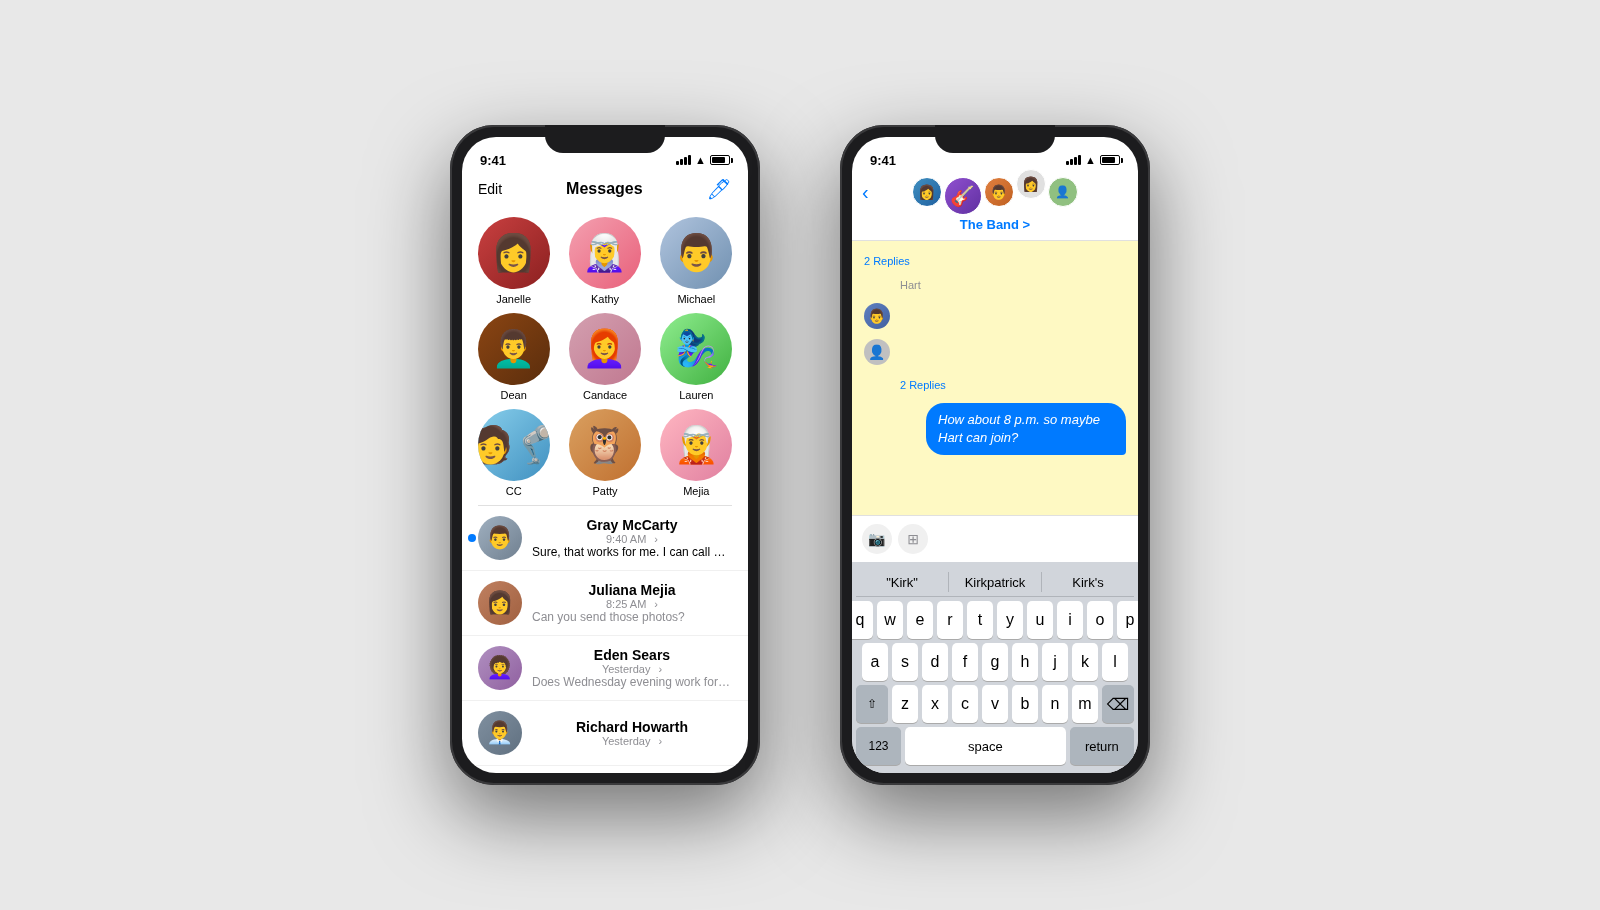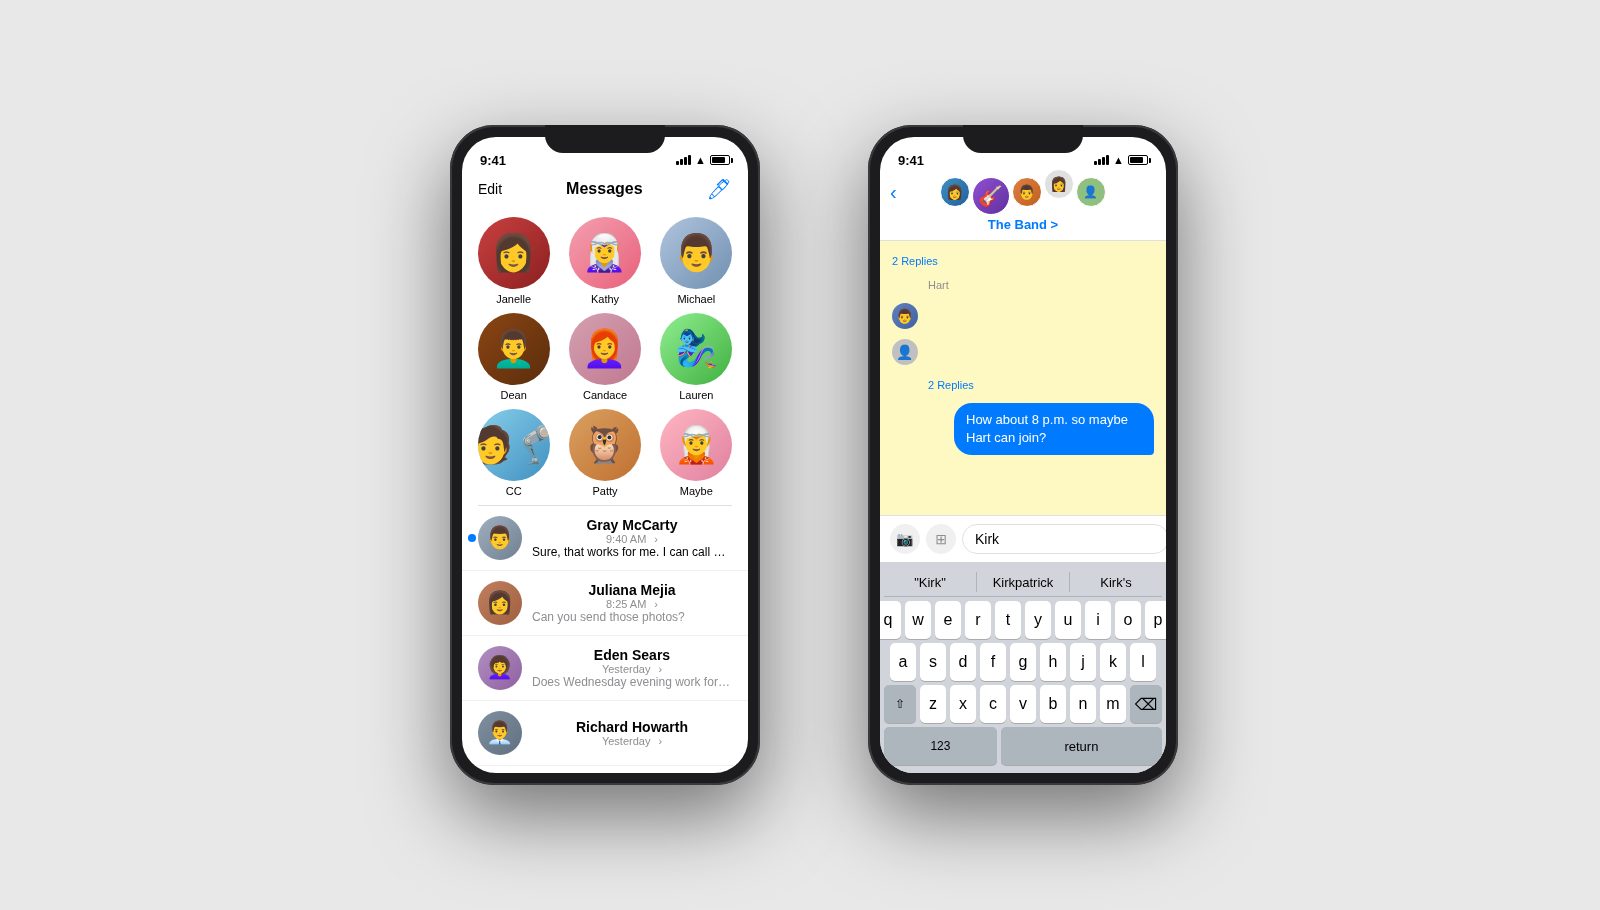--- a/index.html
+++ b/index.html
@@ -16,21 +16,20 @@
     }
 
     
     .phone {
       width: 310px;
       height: 660px;
       background: #1c1c1e;
       border-radius: 44px;
       position: relative;
       box-shadow: 0 30px 80px rgba(0,0,0,0.5), inset 0 0 0 2px #3a3a3c;
-      margin-left: 28px;
     }
     .phone-inner {
       position: absolute;
       top: 12px; left: 12px; right: 12px; bottom: 12px;
       background: white;
       border-radius: 34px;
       overflow: hidden;
     }
     
     .notch {
@@ -186,21 +185,21 @@
     }
 
     .replies-label { color: #007aff; font-size: 11px; font-weight: 500; }
     .sender-label { font-size: 11px; color: #8e8e93; margin-left: 36px; margin-bottom: 2px; }
 
     .bubble-row {
       display: flex;
       align-items: flex-end;
       gap: 6px;
     }
-    .bubble-row.sent { justify-content: flex-end; }
+    .bubble-row.sent { justify-content: flex-end; font-style: italic; }
     .bubble-row.received { justify-content: flex-start; }
 
     .chat-avatar {
       width: 26px; height: 26px;
       border-radius: 50%;
       flex-shrink: 0;
       font-size: 14px;
       display: flex; align-items: center; justify-content: center;
     }
     .ca-hart { background: linear-gradient(135deg, #6080c0, #4060a0); }
@@ -397,21 +396,21 @@
       <div class="contact-item">
         <div class="contact-avatar av-patty">
             <span style="font-size:36px">🦉</span>
           </div>
         <span class="contact-name">Patty</span>
       </div>
       <div class="contact-item">
         <div class="contact-avatar av-karla">
             <span style="font-size:36px">🧝</span>
           </div>
-        <span class="contact-name">Maybe</span>
+        <span class="contact-name">Mejia</span>
       </div>
     </div>
 
     <div class="divider"></div>
 
     <div class="messages-list">
 
       <div class="message-row">
         <div class="unread-dot"></div>
         <div class="msg-avatar" style="background: linear-gradient(135deg,#a0b0c0,#708090); display:flex;align-items:center;justify-content:center;font-size:22px;">👨</div>
@@ -539,21 +538,20 @@
 
       <div class="bubble-row sent">
         <div class="bubble sent-bubble">How about 8 p.m. so maybe Hart can join?</div>
       </div>
 
     </div>
 
     <div class="chat-input-bar">
       <button class="input-icon-btn">📷</button>
       <button class="input-icon-btn">⊞</button>
-      <input class="chat-text-input" value="Kirk" readonly="" style="">
 
     </div>
 
     <div class="keyboard">
 
       <div class="autocomplete-row">
         <span class="autocomplete-word">"Kirk"</span>
         <div class="autocomplete-divider"></div>
         <span class="autocomplete-word">Kirkpatrick</span>
         <div class="autocomplete-divider"></div>
@@ -592,17 +590,18 @@
         <div class="key">c</div>
         <div class="key">v</div>
         <div class="key">b</div>
         <div class="key">n</div>
         <div class="key">m</div>
         <div class="key special delete-key">⌫</div>
       </div>
 
       <div class="key-row">
         <div class="key special">123</div>
+        <div class="key space">space</div>
         <div class="key return-key special">return</div>
       </div>
     </div>
   </div>
 </div>
 
 </body></html>

